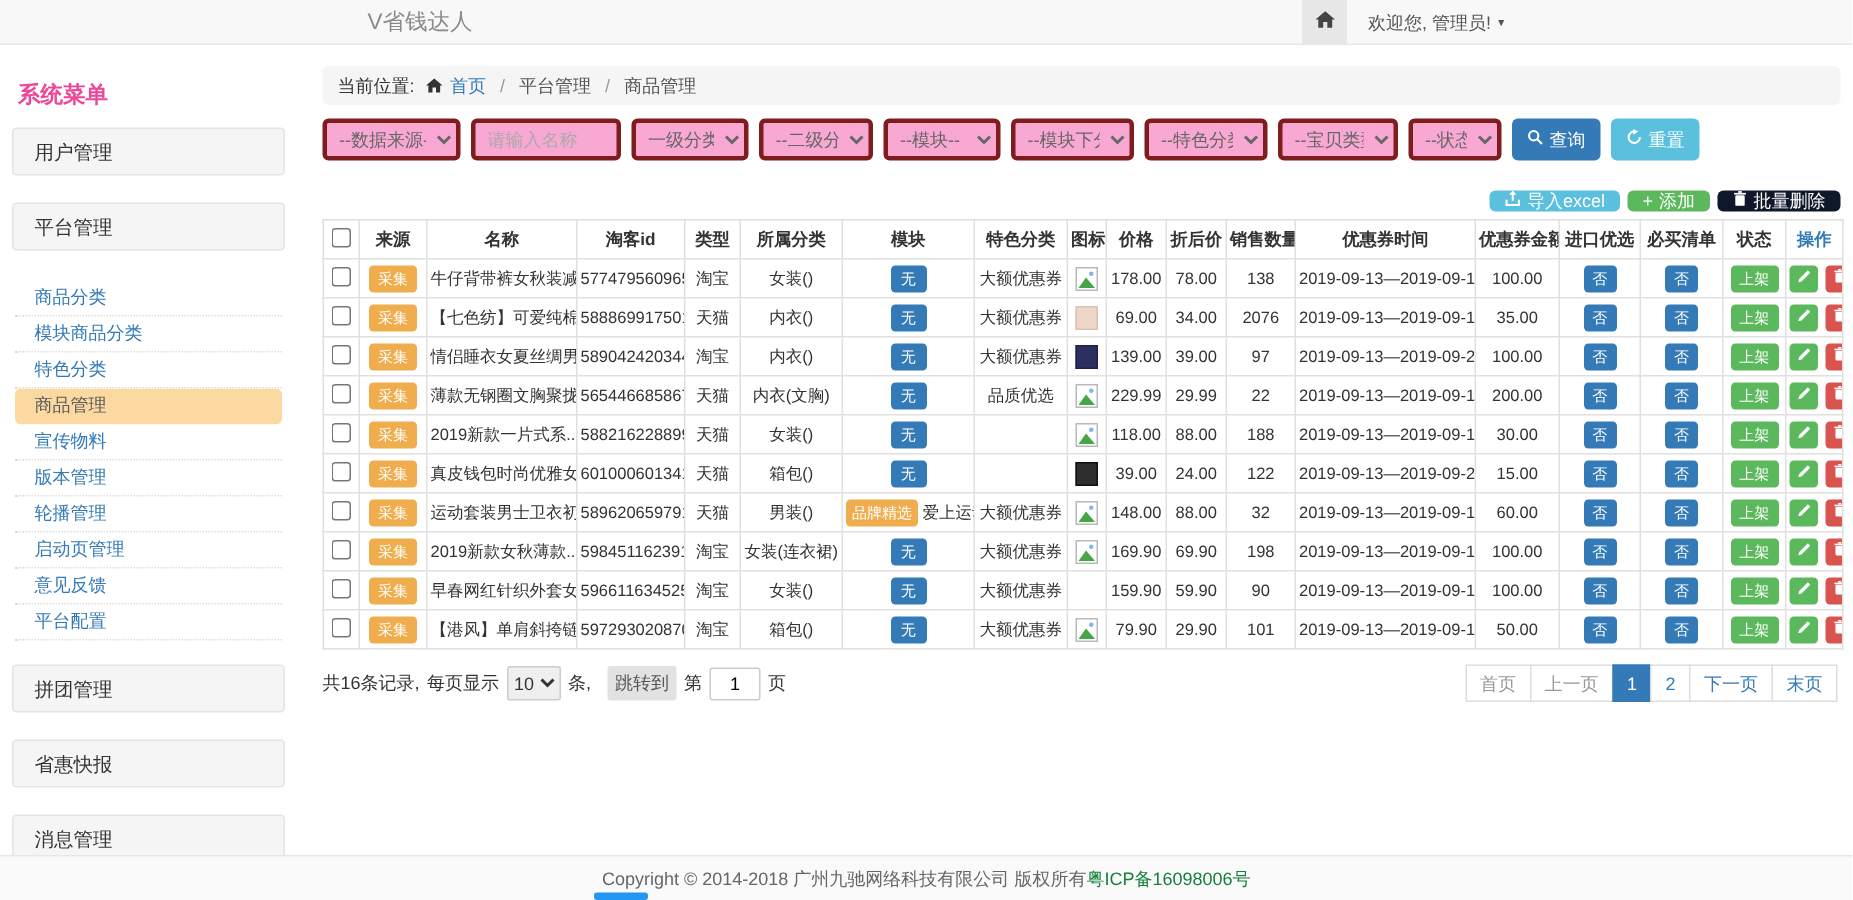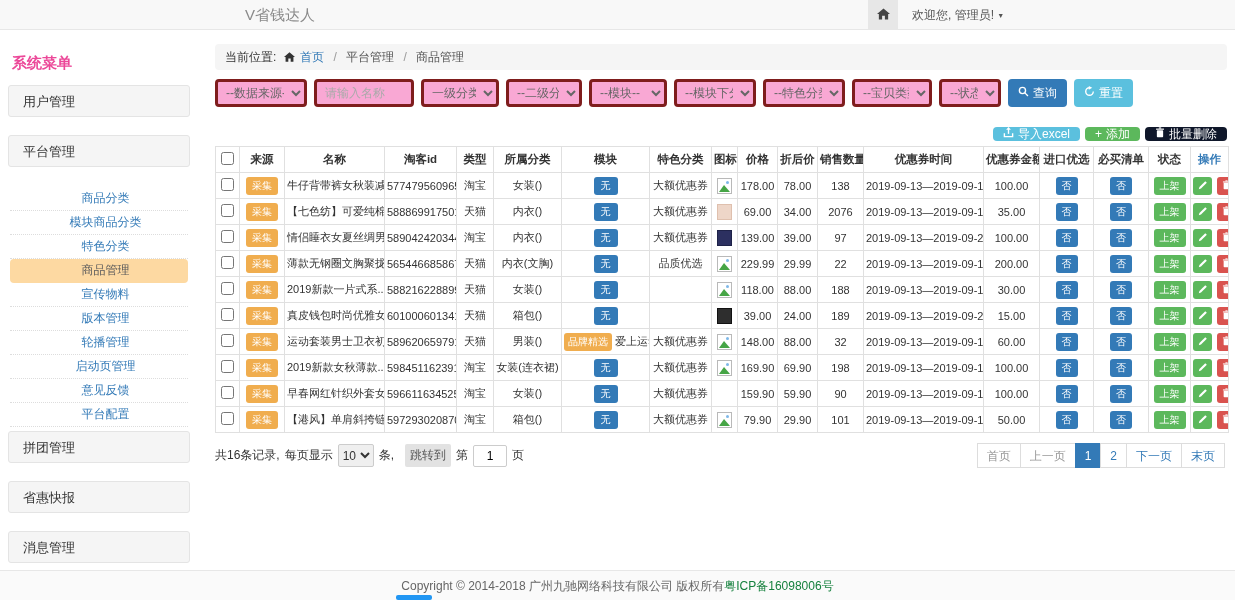--- a/index.html
+++ b/index.html
@@ -11,21 +11,21 @@
   .brand { position:absolute; left:245px; top:0; line-height:30px; font-size:15px; color:#8a8a8a; }
   .topbar-right { position:absolute; left:868px; top:0; height:30px; display:flex; align-items:center; }
   .home-btn { width:30px; height:30px; background:#e7e7e7; display:flex; align-items:center; justify-content:center; cursor:pointer; }
   .welcome { margin-left:14px; font-size:12px; color:#555; cursor:pointer; }
   .welcome .caret { font-size:7px; color:#555; vertical-align:middle; }
 
   
   .sidebar { position:absolute; left:8px; top:44px; width:182px; }
   .sidebar-title { color:#ec4899; font-weight:bold; font-size:15px; padding:10px 4px 12px 4px; }
   .side-item.group { height:32px; line-height:31px; padding-left:14px; background:#f5f5f5; border:1px solid #e4e4e4; border-radius:3px; margin-bottom:18px; font-size:13px; color:#333; cursor:pointer; }
-  .sub-panel { margin-bottom:2px; background:#fff; padding:2px 2px;text-align:center; }
+  .sub-panel { margin-bottom:14px; background:#fff; padding:2px 2px; }
   .side-item.sub { height:24px; line-height:23px; padding-left:13px; color:#337ab7; font-size:12px; border-bottom:1px dotted #ddd; cursor:pointer; }
   .side-item.sub.active { background:#fdd9a2; border-radius:4px; color:#5b5b5b; border-bottom:1px dotted transparent; }
 
   
   .main { position:absolute; left:215px; top:44px; width:1012px; }
   .breadcrumb { height:26px; line-height:26px; background:#f5f5f5; border-radius:4px; padding-left:10px; font-size:12px; color:#333; }
   .breadcrumb .bc-home { color:#337ab7; cursor:pointer; }
   .breadcrumb .sep { color:#999; margin:0 6px; }
   .breadcrumb .crumb { color:#555; }
   .breadcrumb svg { vertical-align:-1px; margin:0 2px 0 4px; }
@@ -407,21 +407,21 @@
     <td><span class="badge-orange">采集</span></td>
     <td>真皮钱包时尚优雅女士..</td>
     <td>601000601341</td>
     <td>天猫</td>
     <td>箱包()</td>
     <td><span class="module-badge blue">无</span> <span class="module-text"></span></td>
     <td></td>
     <td><span class="thumb thumb-wallet"></span></td>
     <td>39.00</td>
     <td>24.00</td>
-    <td>189</td>
+    <td>122</td>
     <td>2019-09-13—2019-09-20</td>
     <td>15.00</td>
     <td><span class="pill blue">否</span></td>
     <td><span class="pill blue">否</span></td>
     <td><span class="pill green">上架</span></td>
     <td class="ops-cell">
       <span class="op-btn op-edit">
                 <span><svg width="10" height="10" viewBox="0 0 12 12">
                     <path d="M1 11 L3.6 10.3 L10.6 3.3 L8.7 1.4 L1.7 8.4 Z" fill="#fff"></path>
                   </svg></span>

